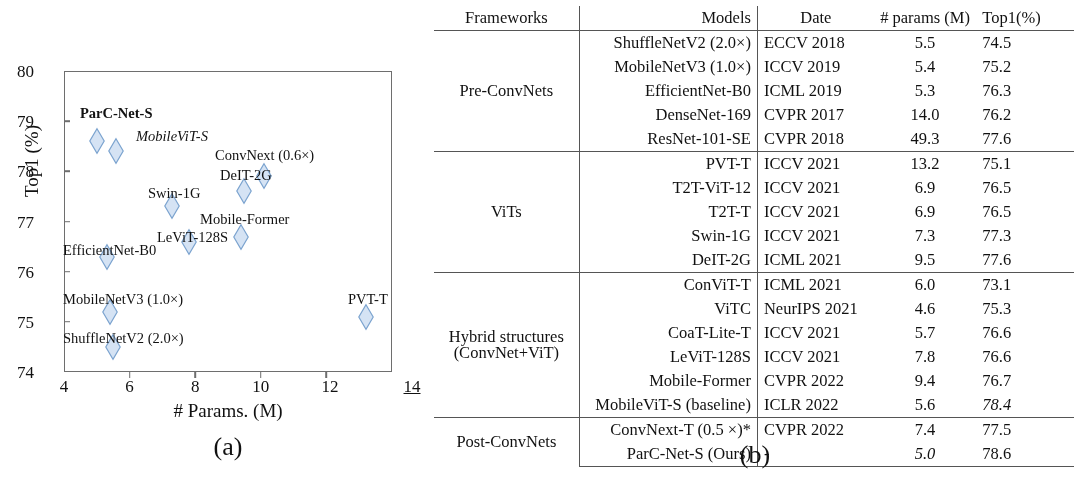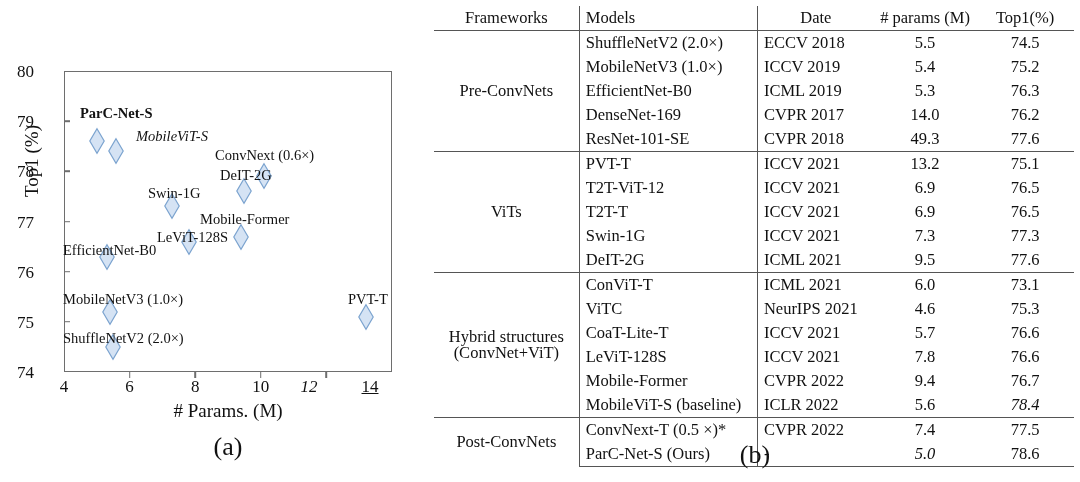--- a/index.html
+++ b/index.html
@@ -98,24 +98,24 @@
   }
   table.cmp td,table.cmp th{
     padding:0 6px;
     height:24px;
     font-weight:normal;
     vertical-align:middle;
     line-height:1;
   }
   .rule-mid td{border-top:1.3px solid #555;}
   th.c-fw,td.c-fw{width:142px;text-align:center;border-right:1.3px solid #555;}
-  th.c-md,td.c-md{width:190px;text-align:left;border-right:1.3px solid #555;}
+  th.c-md,td.c-md{width:190px;text-align:right;border-right:1.3px solid #555;}
   th.c-dt,td.c-dt{width:120px;text-align:left;padding-left:10px;}
   th.c-pm,td.c-pm{width:105px;text-align:center;margin-left:44px;}
-  th.c-t1,td.c-t1{width:95px;text-align:center;}
+  th.c-t1,td.c-t1{width:95px;text-align:left;}
   th.c-dt{text-align:center;padding-left:6px;}
   .b{font-weight:bold;}
   .i{font-style:italic;}
 </style>
 </head>
 <body>
 
 <div class="figure-wrap">
 
   <div class="panel-a">
@@ -133,23 +133,23 @@
         <div class="ytick" style="top: 121.167px;">79</div>
         <div class="ytick-mark" style="top: 121.167px;"></div>
         <div class="ytick" style="top: 71px;">80</div>
         <div class="xtick" style="left: 64px;">4</div>
         <div class="xtick" style="left: 129.6px;">6</div>
         <div class="xtick-mark" style="left: 129.6px;"></div>
         <div class="xtick" style="left: 195.2px;">8</div>
         <div class="xtick-mark" style="left: 195.2px;"></div>
         <div class="xtick" style="left: 260.8px;">10</div>
         <div class="xtick-mark" style="left: 260.8px;"></div>
-        <div class="xtick" style="left: 309px; font-style: italic;">12</div>
+        <div class="xtick" style="left: 330px;">12</div>
         <div class="xtick-mark" style="left: 326.4px;"></div>
-        <div class="xtick" style="left: 370px; text-decoration: underline;">14</div>
+        <div class="xtick" style="left: 412px; text-decoration: underline;">14</div>
       </div>
     <div id="marker-layer">
         <div class="marker" style="left: 96.8px; top: 141.233px;">
           <svg width="16" height="26" viewBox="0 0 16 26">
             <polygon points="8,0.8 15.2,13 8,25.2 0.8,13" fill="#d5e3f4" stroke="#7ba3cf" stroke-width="1.2"></polygon>
           </svg>
         </div>
         <div class="pt-label bold" style="left: 80px; top: 106px;">ParC-Net-S</div>
         <div class="marker" style="left: 116.48px; top: 151.267px;">
           <svg width="16" height="26" viewBox="0 0 16 26">

